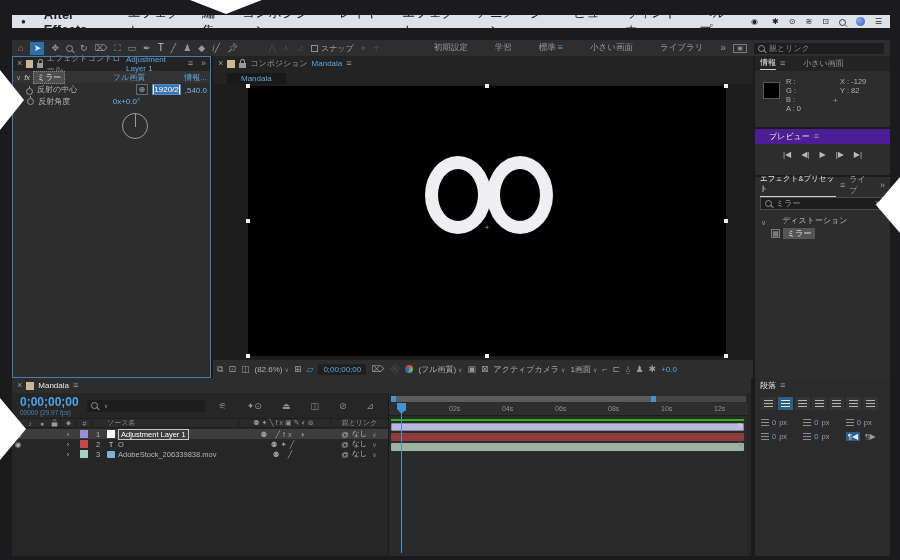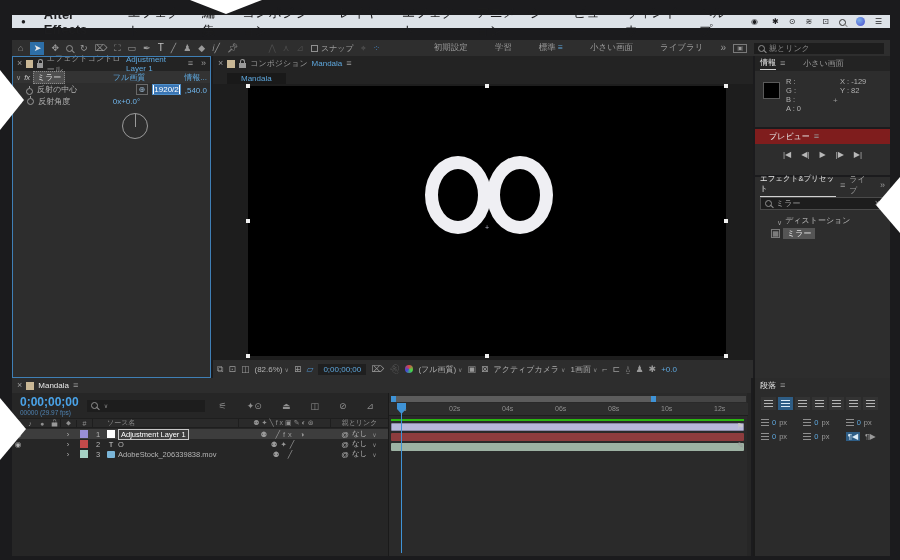--- a/index.html
+++ b/index.html
@@ -224,21 +224,21 @@
       <div>A :  0</div>
     </div>
     <div class="abs" style="left:85px;top:21px;font-size:7.5px;color:#b0b0b0;line-height:9px;">
       <div>X :  -129</div>
       <div>Y :  82</div>
     </div>
     <span class="abs" style="left:78px;top:40px;color:#9a9a9a;font-size:8px;">+</span>
   </div>
 
   <div class="panel" style="left:755px;top:129px;width:135px;height:46px;">
-    <div class="tabbar" style="height:15px;background:#7f1d1d;padding-left:14px;">
+    <div class="tabbar" style="height:15px;background:#4c1d95;padding-left:14px;">
       <span class="white">プレビュー</span>
       <span class="ico">≡</span>
     </div>
     <div style="display:flex;justify-content:center;gap:10px;margin-top:6px;">
       <span style="font-size:8px;color:#b8b8b8;">|◀</span>
       <span style="font-size:8px;color:#b8b8b8;">◀|</span>
       <span style="font-size:8px;color:#b8b8b8;">▶</span>
       <span style="font-size:8px;color:#b8b8b8;">|▶</span>
       <span style="font-size:8px;color:#b8b8b8;">▶|</span>
     </div>
@@ -250,21 +250,21 @@
       <span class="ico">≡</span>
       <span>ライブ</span>
       <span style="flex:1"></span>
       <span class="ico">»</span>
     </div>
     <div style="margin:4px 5px;height:13px;background:#1d1d1d;border:1px solid #4a4a4a;display:flex;align-items:center;gap:4px;padding:0 4px;">
       <span class="mag"></span>
       <span style="font-size:8px;color:#9a9a9a;flex:1;">ミラー</span>
       <span class="ico">×</span>
     </div>
-    <div style="display:flex;align-items:flex-end;gap:3px;padding:1px 22px;">
+    <div style="display:flex;align-items:flex-end;gap:16px;padding:1px 6px;">
       <span class="ico" style="font-size:7px;">∨</span>
       <span style="font-size:8px;color:#b8b8b8;">ディストーション</span>
     </div>
     <div style="display:flex;align-items:center;gap:3px;padding:1px 6px 1px 16px;">
       <span class="ico" style="font-size:7px;border:1px solid #7a7a7a;width:9px;height:9px;">▦</span>
       <span style="font-size:8px;color:#e0e0e0;background:#555;padding:0 4px;">ミラー</span>
     </div>
   </div>
 
   <div class="panel" style="left:12px;top:378px;width:739px;height:178px;background:#262626;">

